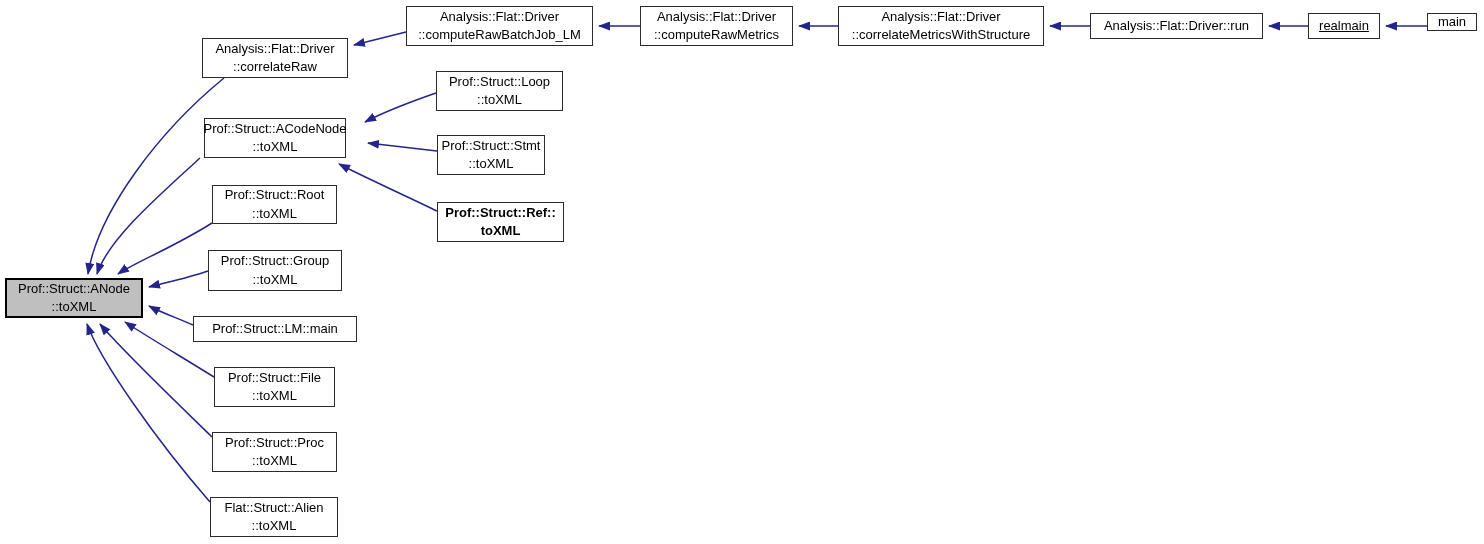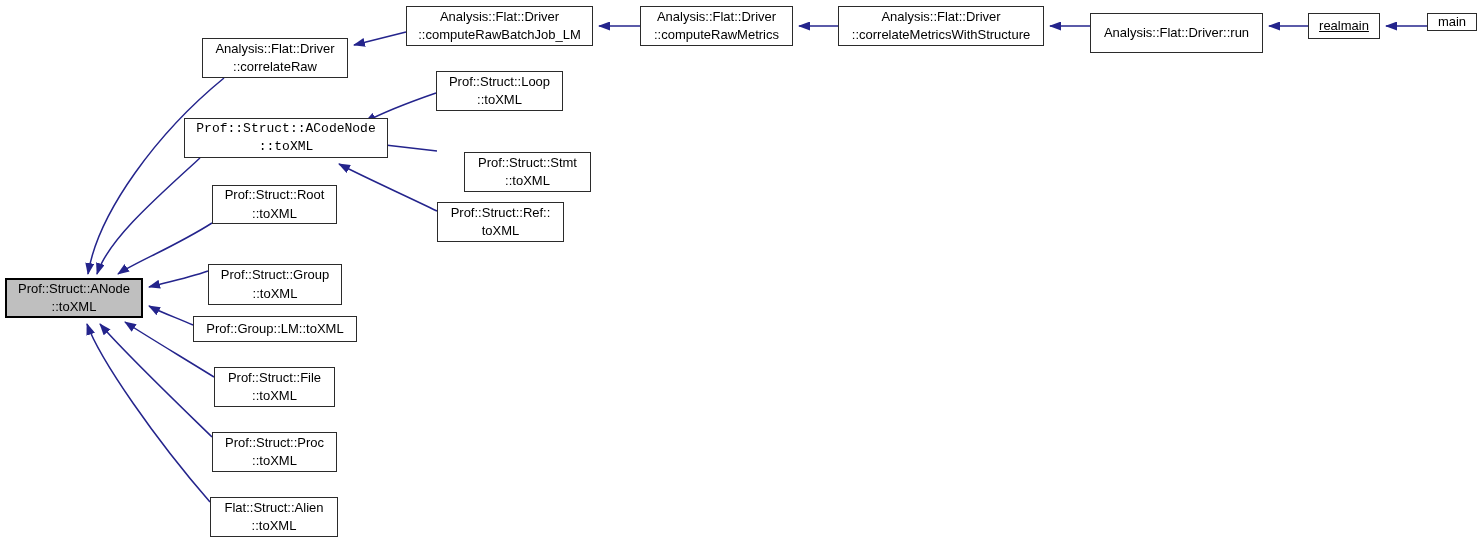--- a/index.html
+++ b/index.html
@@ -88,36 +88,36 @@
   <div class="node focus" style="left:5px;   top:278px; width:138px; height:40px;">Prof::Struct::ANode
 ::toXML</div>
   <div class="node" style="left:202px;  top:38px;  width:146px; height:40px;">Analysis::Flat::Driver
 ::correlateRaw</div>
   <div class="node" style="left:406px;  top:6px;   width:187px; height:40px;">Analysis::Flat::Driver
 ::computeRawBatchJob_LM</div>
   <div class="node" style="left:640px;  top:6px;   width:153px; height:40px;">Analysis::Flat::Driver
 ::computeRawMetrics</div>
   <div class="node" style="left:838px;  top:6px;   width:206px; height:40px;">Analysis::Flat::Driver
 ::correlateMetricsWithStructure</div>
-  <div class="node" style="left:1090px; top:13px;  width:173px; height:40px;">Analysis::Flat::Driver::run</div>
+  <div class="node" style="left:1090px; top:13px;  width:173px; height:26px;">Analysis::Flat::Driver::run</div>
   <div class="node" style="left:1308px; top:13px;  width:72px;  height:26px;text-decoration:underline;">realmain</div>
   <div class="node" style="left:1427px; top:13px;  width:50px;  height:18px;">main</div>
-  <div class="node" style="left:184px;  top:118px; width:204px; height:40px;font-family:Liberation Mono, monospace;">Prof::Struct::ACodeNode
+  <div class="node" style="left:204px;  top:118px; width:142px; height:40px;">Prof::Struct::ACodeNode
 ::toXML</div>
   <div class="node" style="left:436px;  top:71px;  width:127px; height:40px;text-align:center;">Prof::Struct::Loop
 ::toXML</div>
-  <div class="node" style="left:437px;  top:152px; width:127px; height:40px;margin-left:27px;">Prof::Struct::Stmt
+  <div class="node" style="left:437px;  top:135px; width:108px; height:40px;">Prof::Struct::Stmt
 ::toXML</div>
-  <div class="node" style="left:437px;  top:202px; width:127px; height:40px;">Prof::Struct::Ref::
+  <div class="node" style="left:437px;  top:202px; width:127px; height:40px;font-weight:bold;">Prof::Struct::Ref::
 toXML</div>
   <div class="node" style="left:212px;  top:185px; width:125px; height:39px;">Prof::Struct::Root
 ::toXML</div>
-  <div class="node" style="left:208px;  top:264px; width:134px; height:41px;">Prof::Struct::Group
+  <div class="node" style="left:208px;  top:250px; width:134px; height:41px;">Prof::Struct::Group
 ::toXML</div>
-  <div class="node" style="left:193px;  top:316px; width:164px; height:26px;">Prof::Group::LM::toXML</div>
+  <div class="node" style="left:193px;  top:316px; width:164px; height:26px;">Prof::Struct::LM::main</div>
   <div class="node" style="left:214px;  top:367px; width:121px; height:40px;">Prof::Struct::File
 ::toXML</div>
   <div class="node" style="left:212px;  top:432px; width:125px; height:40px;">Prof::Struct::Proc
 ::toXML</div>
   <div class="node" style="left:210px;  top:497px; width:128px; height:40px;">Flat::Struct::Alien
 ::toXML</div>
 
 </div>
 
 </body></html>

